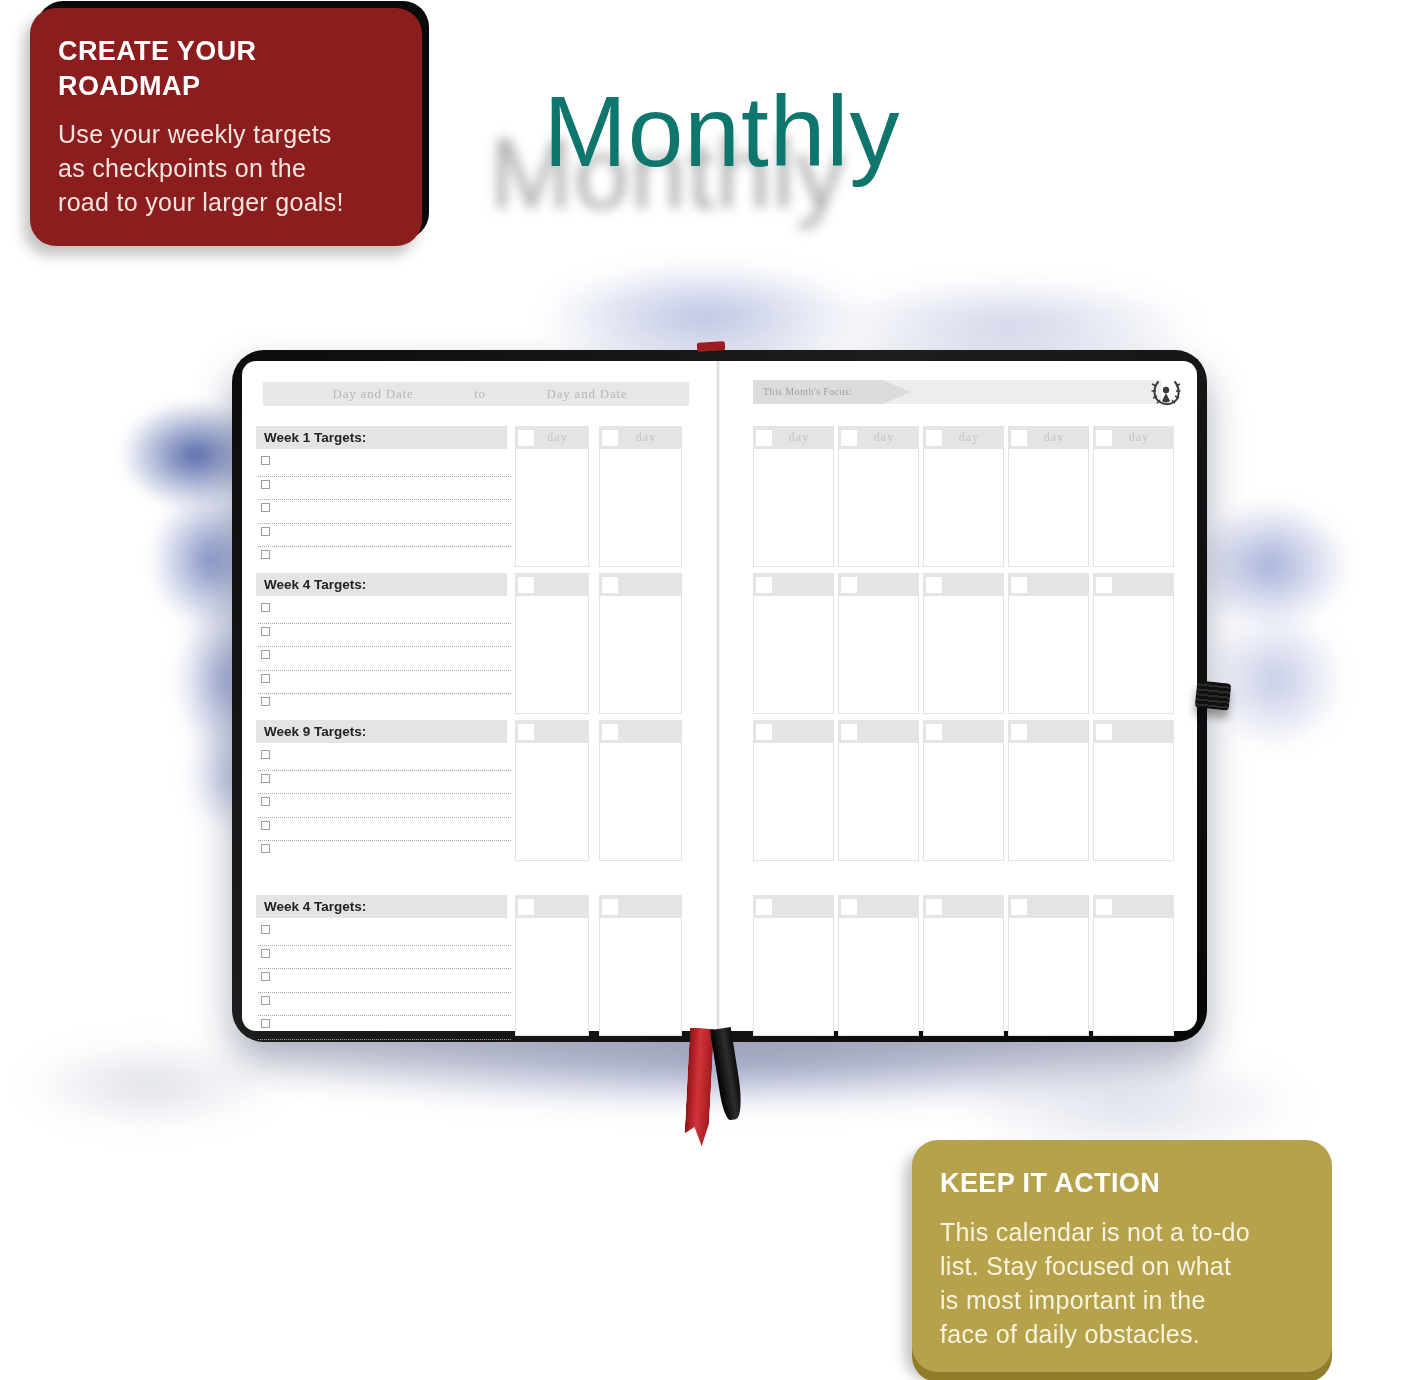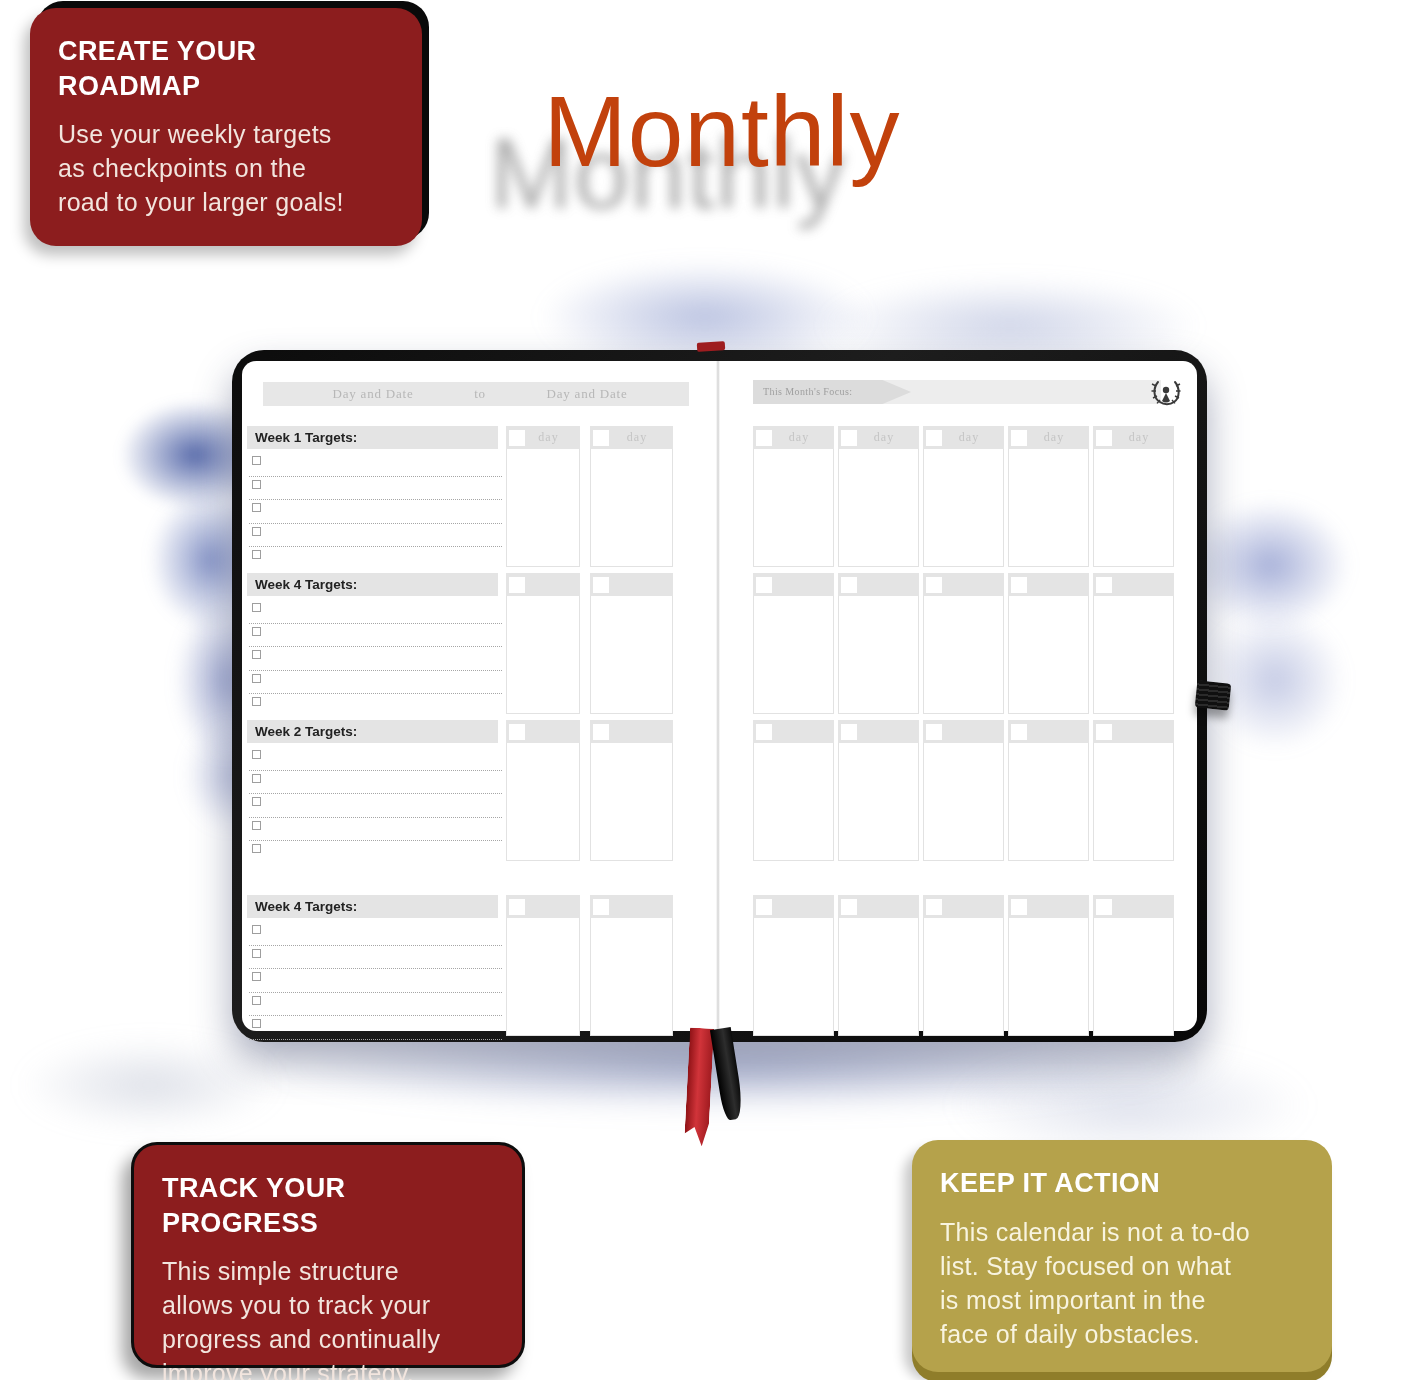--- a/index.html
+++ b/index.html
@@ -25,21 +25,21 @@
   .sm11{ left:950px; top:1050px; width:360px; height:110px; background:radial-gradient(closest-side, rgba(150,160,195,.30), rgba(150,160,195,0)); filter:blur(12px); }
 
   
   .title-shadow {
     position:absolute; left:388px; top:116px; width:560px; text-align:center;
     font-size:100px; font-weight:300; letter-spacing:1px; color:#8d8d8d;
     filter:blur(6px); opacity:.72;
   }
   .title {
     position:absolute; left:442px; top:74px; width:560px; text-align:center;
-    font-size:100px; font-weight:300; letter-spacing:1px; color:#c2410c;
+    font-size:100px; font-weight:300; letter-spacing:1px; color:#0f766e;
   }
 
   
   .callout { position:absolute; border-radius:26px; padding:26px 28px 20px 28px; }
   .callout h2 { font-size:27px; font-weight:bold; color:#ffffff; letter-spacing:.4px; line-height:1.28; margin-bottom:14px; }
   .callout p  { font-size:25px; line-height:1.36; white-space:pre-line; letter-spacing:.3px; }
   .red-box  { background:#8c1d1e; }
   .red-box p { color:#f2e5de; }
   .gold-box { background:#b5a24b; }
   .gold-box p { color:#f8f4e0; }
@@ -74,21 +74,21 @@
 
   
   .rhead { position:absolute; left:521px; top:30px; width:408px; height:24px; background:#ededed; }
   .rhead .arrow { position:absolute; left:0; top:0; width:158px; height:24px; background:#dcdcdc;
                   clip-path:polygon(0 0, 82% 0, 100% 50%, 82% 100%, 0 100%); }
   .rhead .focus-text { position:absolute; left:10px; top:0; line-height:24px;
                   font-family:"Liberation Serif", serif; font-size:10px; color:#9f9f9f; letter-spacing:.4px; }
   .laurel { position:absolute; left:916px; top:24px; width:36px; height:36px; }
 
   
-  .lsec { position:absolute; left:15px; width:426px; height:147px; }
+  .lsec { position:absolute; left:24px; width:426px; height:147px; }
   .sec-bar { position:absolute; left:0; top:0; width:251px; height:23px; background:#e4e4e4;
              font-size:13.5px; font-weight:bold; color:#222; line-height:23px; padding-left:8px; }
   .daycol { position:absolute; top:0; }
   .dcol1 { left:259px; width:74px; }
   .dcol2 { left:343px; width:83px; }
   .dc-head { height:23px; background:#e4e4e4; display:flex; align-items:center; }
   .dc-box { width:16px; height:16px; background:#ffffff; margin-left:3px; flex:none; }
   .dc-day { font-family:"Liberation Serif", serif; font-size:12px; color:#c5c5c5;
             letter-spacing:1px; margin:0 auto; padding-right:8px; }
   .dc-body { height:118px; border:1px solid #e2e2e2; border-top:none; background:#fff; }
@@ -144,27 +144,20 @@
   <div class="smoke sm11"></div>
 
   <div class="title-shadow">Monthly</div>
   <div class="title">Monthly</div>
 
   <div class="callout red-box box-tl">
     <h2>CREATE YOUR ROADMAP</h2>
     <p>Use your weekly targets
 as checkpoints on the
 road to your larger goals!</p>
-  </div>
-  <div class="callout red-box box-bl">
-    <h2>TRACK YOUR PROGRESS</h2>
-    <p>This simple structure
-allows you to track your
-progress and continually
-improve your strategy.</p>
   </div>
   <div class="callout gold-box box-br">
     <h2>KEEP IT ACTION</h2>
     <p>This calendar is not a to-do
 list.  Stay focused on what
 is most important in the
 face of daily obstacles.</p>
   </div>
 
   <div class="book">
@@ -257,21 +250,21 @@
         <div class="chk-row">
             <span class="chk"></span>
           </div>
         <div class="chk-row no-line">
             <span class="chk"></span>
           </div>
       </div>
     </div>
 
     <div class="lsec row-y2">
-      <div class="sec-bar">Week 2 Targets:</div>
+      <div class="sec-bar">Week 9 Targets:</div>
       <div class="daycol dcol1">
         <div class="dc-head">
             <span class="dc-box"></span>
           </div>
         <div class="dc-body"></div>
       </div>
       <div class="daycol dcol2">
         <div class="dc-head">
             <span class="dc-box"></span>
           </div>

